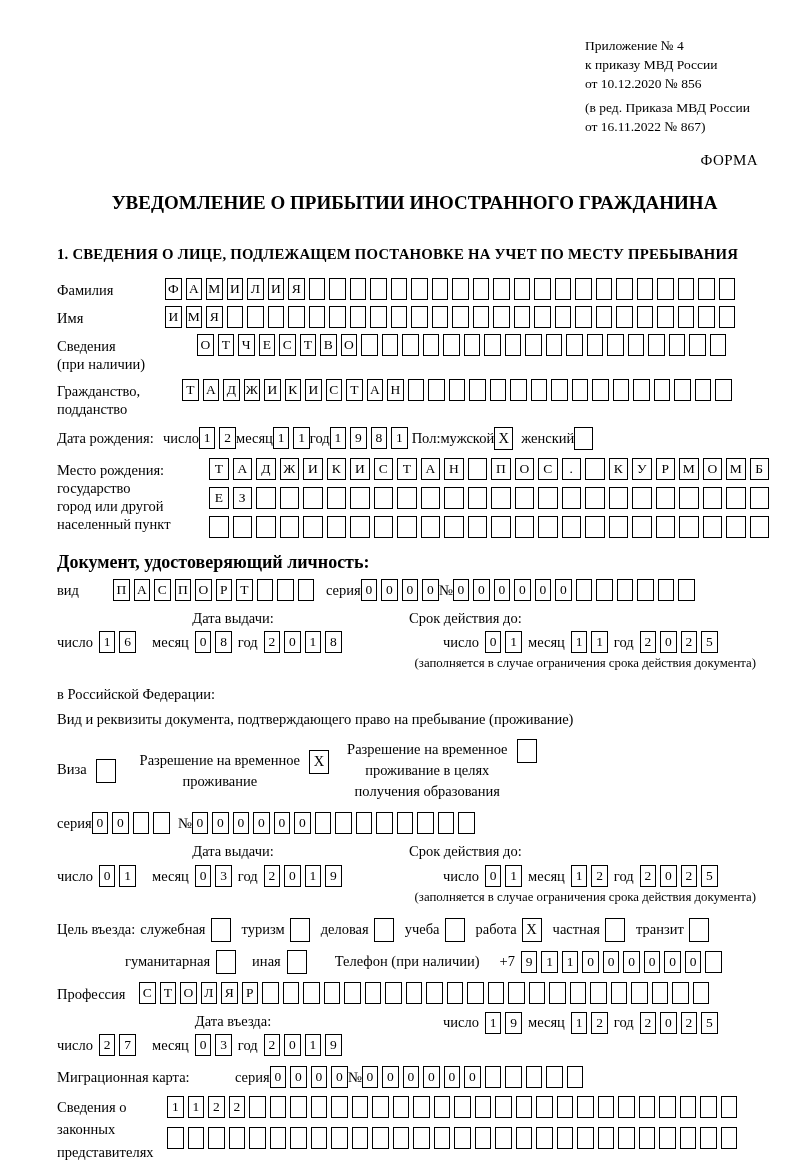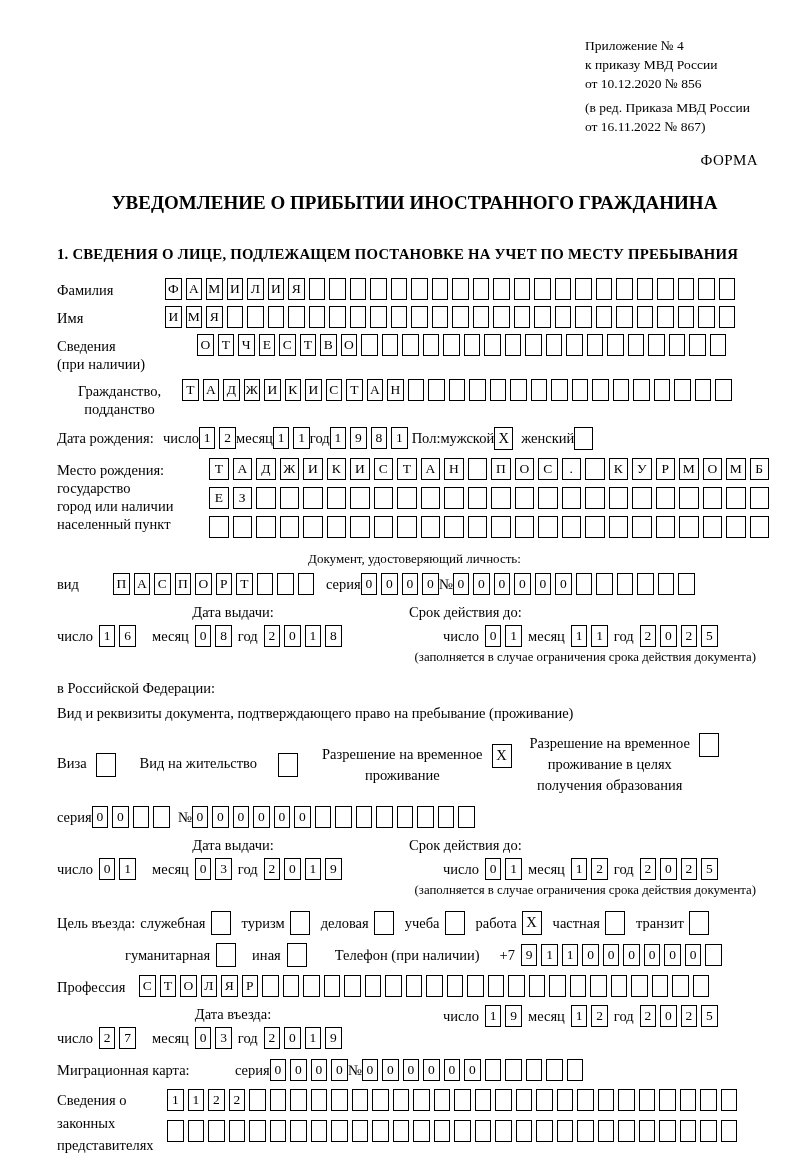--- a/index.html
+++ b/index.html
@@ -16,34 +16,34 @@
   .amendment { margin-top:7px; }
   .form-marker { text-align:right; padding-right:14px; font-weight:normal; font-size:15px; margin-top:16px; letter-spacing:.4px; }
 
   .title { text-align:center; font-weight:bold; font-size:19px; margin-top:18px; line-height:1.6; }
   .blank-line { display:inline-block; width:58px; border-bottom:2.4px solid #222; height:.95em; margin-left:12px; }
 
   .sec-heading { font-weight:bold; font-size:14.8px; margin-top:26px; margin-bottom:15px; letter-spacing:.2px; }
 
   .frow { display:flex; align-items:flex-start; margin-bottom:6px; }
   .flabel { flex:none; padding-top:3px; }
-  .w108 { width:108px; } .w125 { width:125px;text-align:center; } .w140 { width:140px; } .w152 { width:152px; } .w70 { width:70px; } .w56 { width:56px; }
+  .w108 { width:108px; } .w125 { width:125px; } .w140 { width:140px; } .w152 { width:152px; } .w70 { width:70px; } .w56 { width:56px; }
 
   .bxs { display:flex; gap:4px; flex:none; }
   .bx { flex:none; width:16.5px; height:22px; border:1.6px solid #000; text-align:center; line-height:19px; font-size:13.5px; }
   .wide .bx { width:19.5px; }
   .bcol .bxs { margin-bottom:7px; }
 
   .chk { flex:none; display:inline-block; width:20px; height:24px; border:1.6px solid #000; text-align:center; line-height:21px; font-size:14.5px; }
   .chk.sm { width:19px; height:23px; }
 
   .irow { display:flex; align-items:center; flex-wrap:nowrap; }
   .lbl { white-space:nowrap; flex:none; }
 
-  .doc-heading { text-align:center; font-weight:normal; font-size:13px; margin:4px 0 6px 0; }
+  .doc-heading { font-weight:bold; font-size:18px; margin:4px 0 6px 0; }
 
   .dpair { display:flex; margin-top:8px; align-items:flex-start; }
   .dp-left { width:352px; flex:none; }
   .dp-right { flex:1; }
   .dp-head { text-align:center; margin-bottom:4px; }
   .dp-right .dp-head { text-align:left; }
   .dp-row { display:flex; align-items:center; gap:6px; }
   .note { text-align:right; font-size:12.8px; margin-top:3px; padding-right:16px; }
 
   .intro { margin-top:10px; line-height:1.7; }
@@ -246,21 +246,21 @@
     <span class="lbl">мужской</span>
     <span class="chk sm">X</span>
     <span class="lbl" style="margin-left:8px">женский</span>
     <span class="chk sm"></span>
   </div>
 
   <div class="frow mt8">
     <div class="flabel w152">
       <div>Место рождения:</div>
       <div>государство</div>
-      <div>город или наличии</div>
+      <div>город или другой</div>
       <div>населенный пункт</div>
     </div>
     <div class="bcol">
       <div class="bxs wide">
           <span class="bx">Т</span>
           <span class="bx">А</span>
           <span class="bx">Д</span>
           <span class="bx">Ж</span>
           <span class="bx">И</span>
           <span class="bx">К</span>
@@ -428,24 +428,20 @@
 
   <div class="intro">
     <div>в Российской Федерации:</div>
     <div>Вид и реквизиты документа, подтверждающего право на пребывание (проживание)</div>
   </div>
 
   <div class="opts">
     <div class="opt">
       <span class="opt-text">Виза</span>
       <span class="chk"></span>
-    </div>
-    <div class="opt gap24">
-      <span class="opt-text">Вид на жительство</span>
-      <span class="chk" style="margin-left:12px"></span>
     </div>
     <div class="opt gap24">
       <span class="opt-text">
         <div>Разрешение на временное</div>
         <div>проживание</div>
       </span>
       <span class="chk">X</span>
     </div>
     <div class="opt gap18">
       <span class="opt-text">

